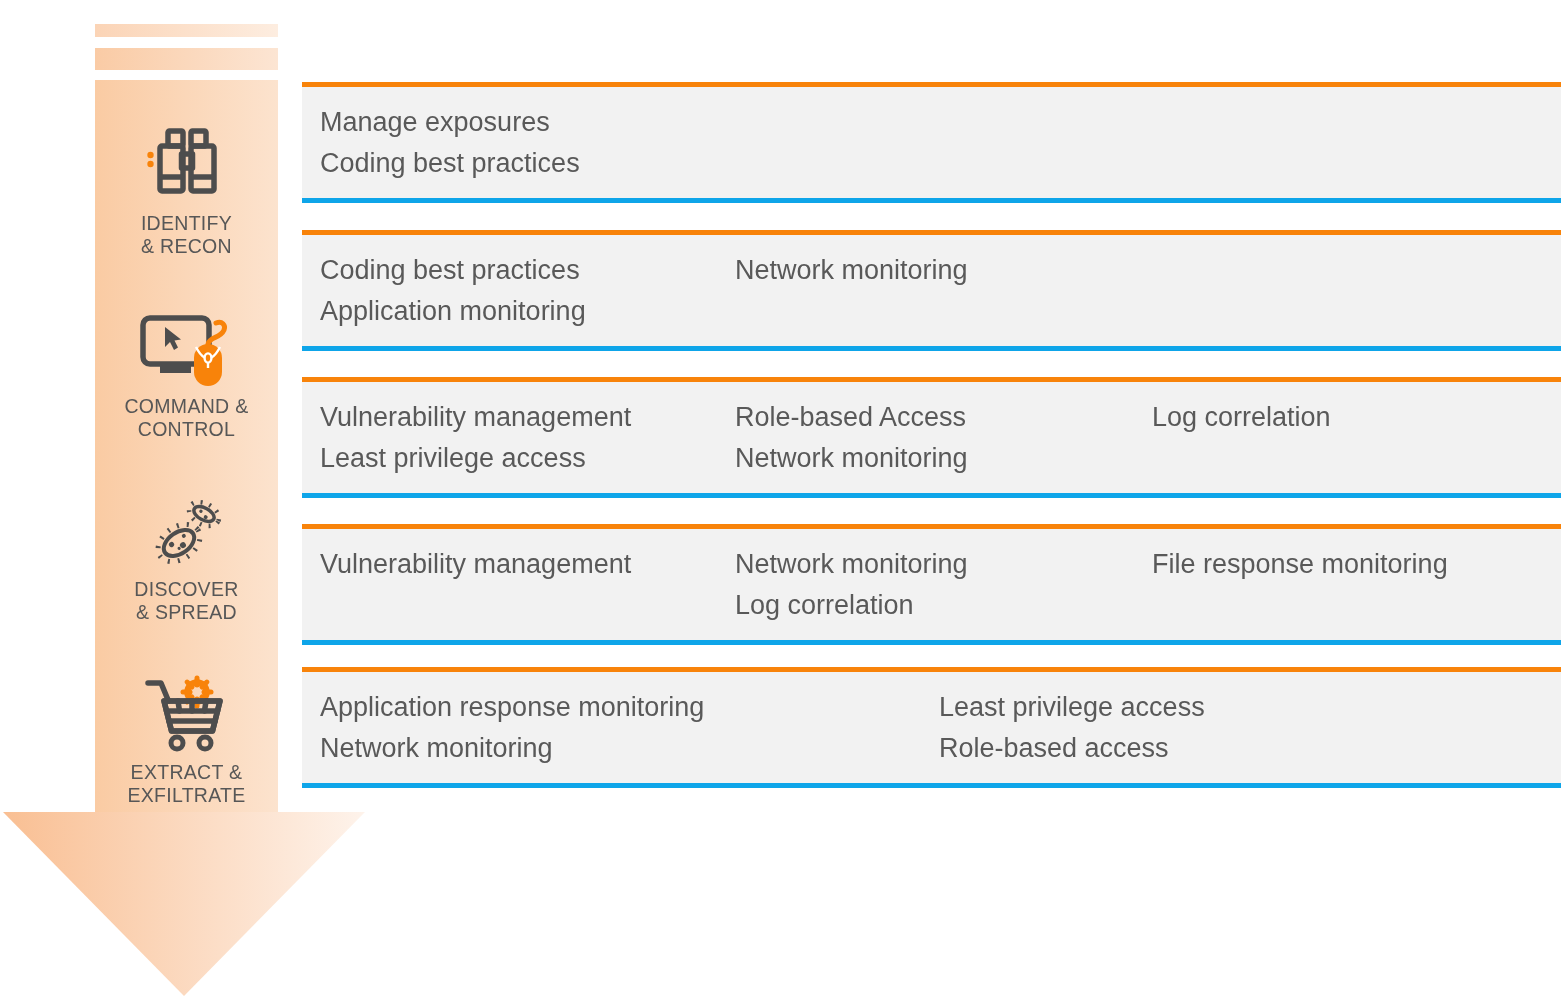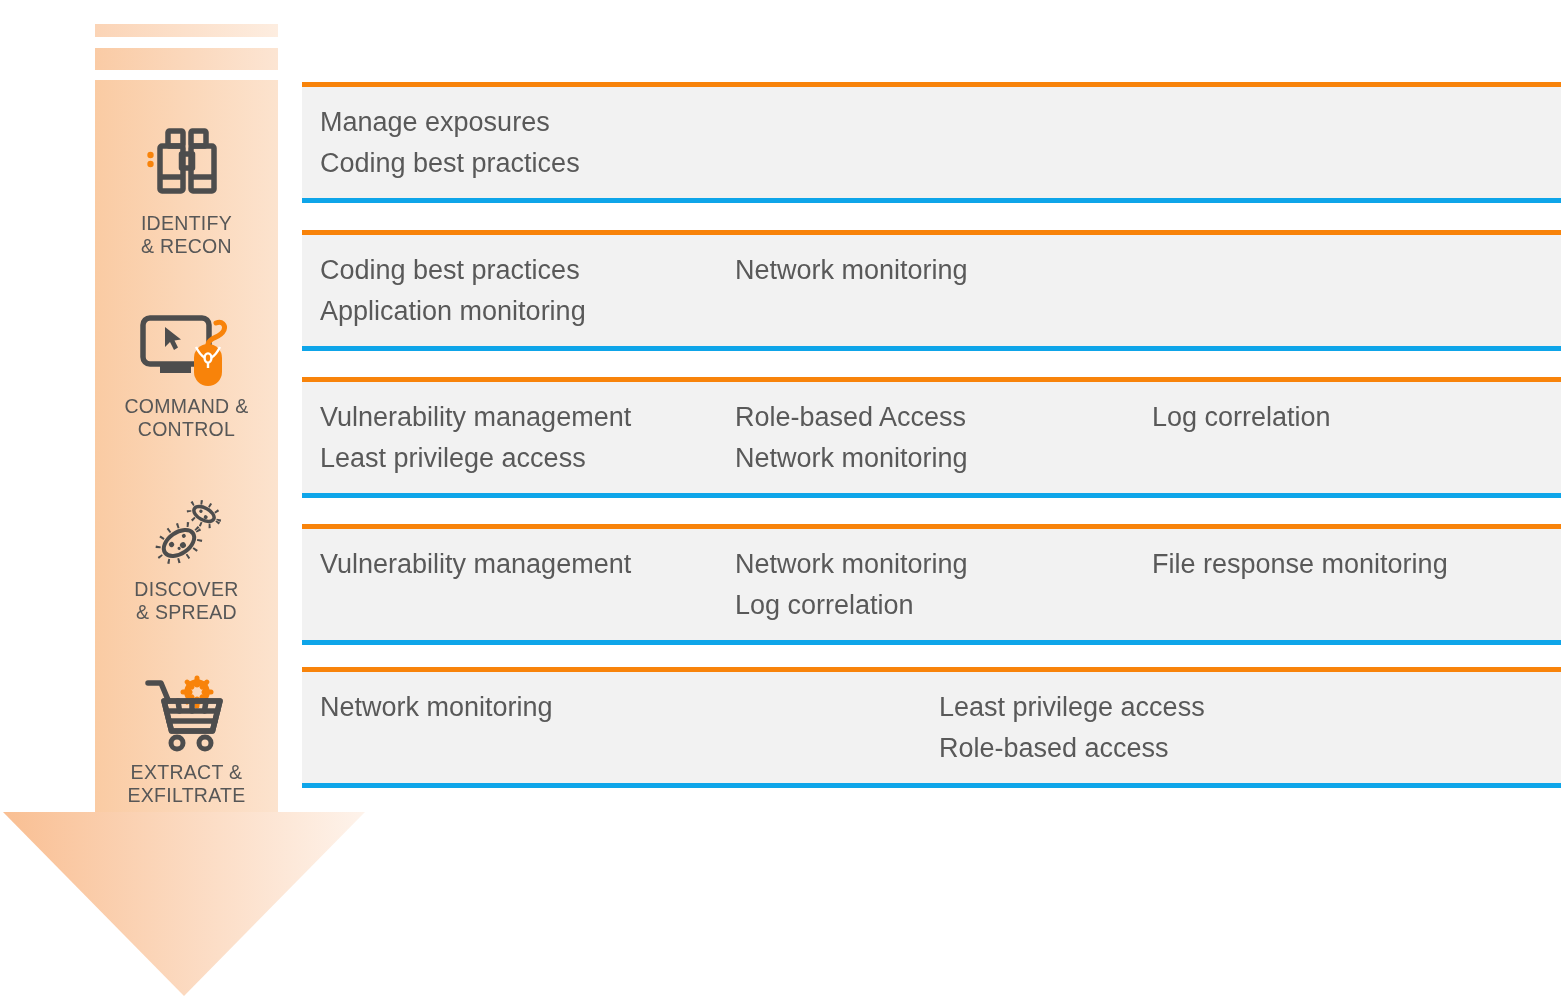--- a/index.html
+++ b/index.html
@@ -196,20 +196,21 @@
         <div class="col col1">
           <div class="mit-item">Network monitoring</div>
           <div class="mit-item">Log correlation</div>
         </div>
         <div class="col col2">
           <div class="mit-item">File response monitoring</div>
         </div>
       </div>
       <div class="mit-row row-4">
         <div class="col col0">
+          <div class="mit-item">Application response monitoring</div>
           <div class="mit-item">Network monitoring</div>
         </div>
         <div class="col col1">
           <div class="mit-item">Least privilege access</div>
           <div class="mit-item">Role-based access</div>
         </div>
       </div>
     </div>
 
 </div>

